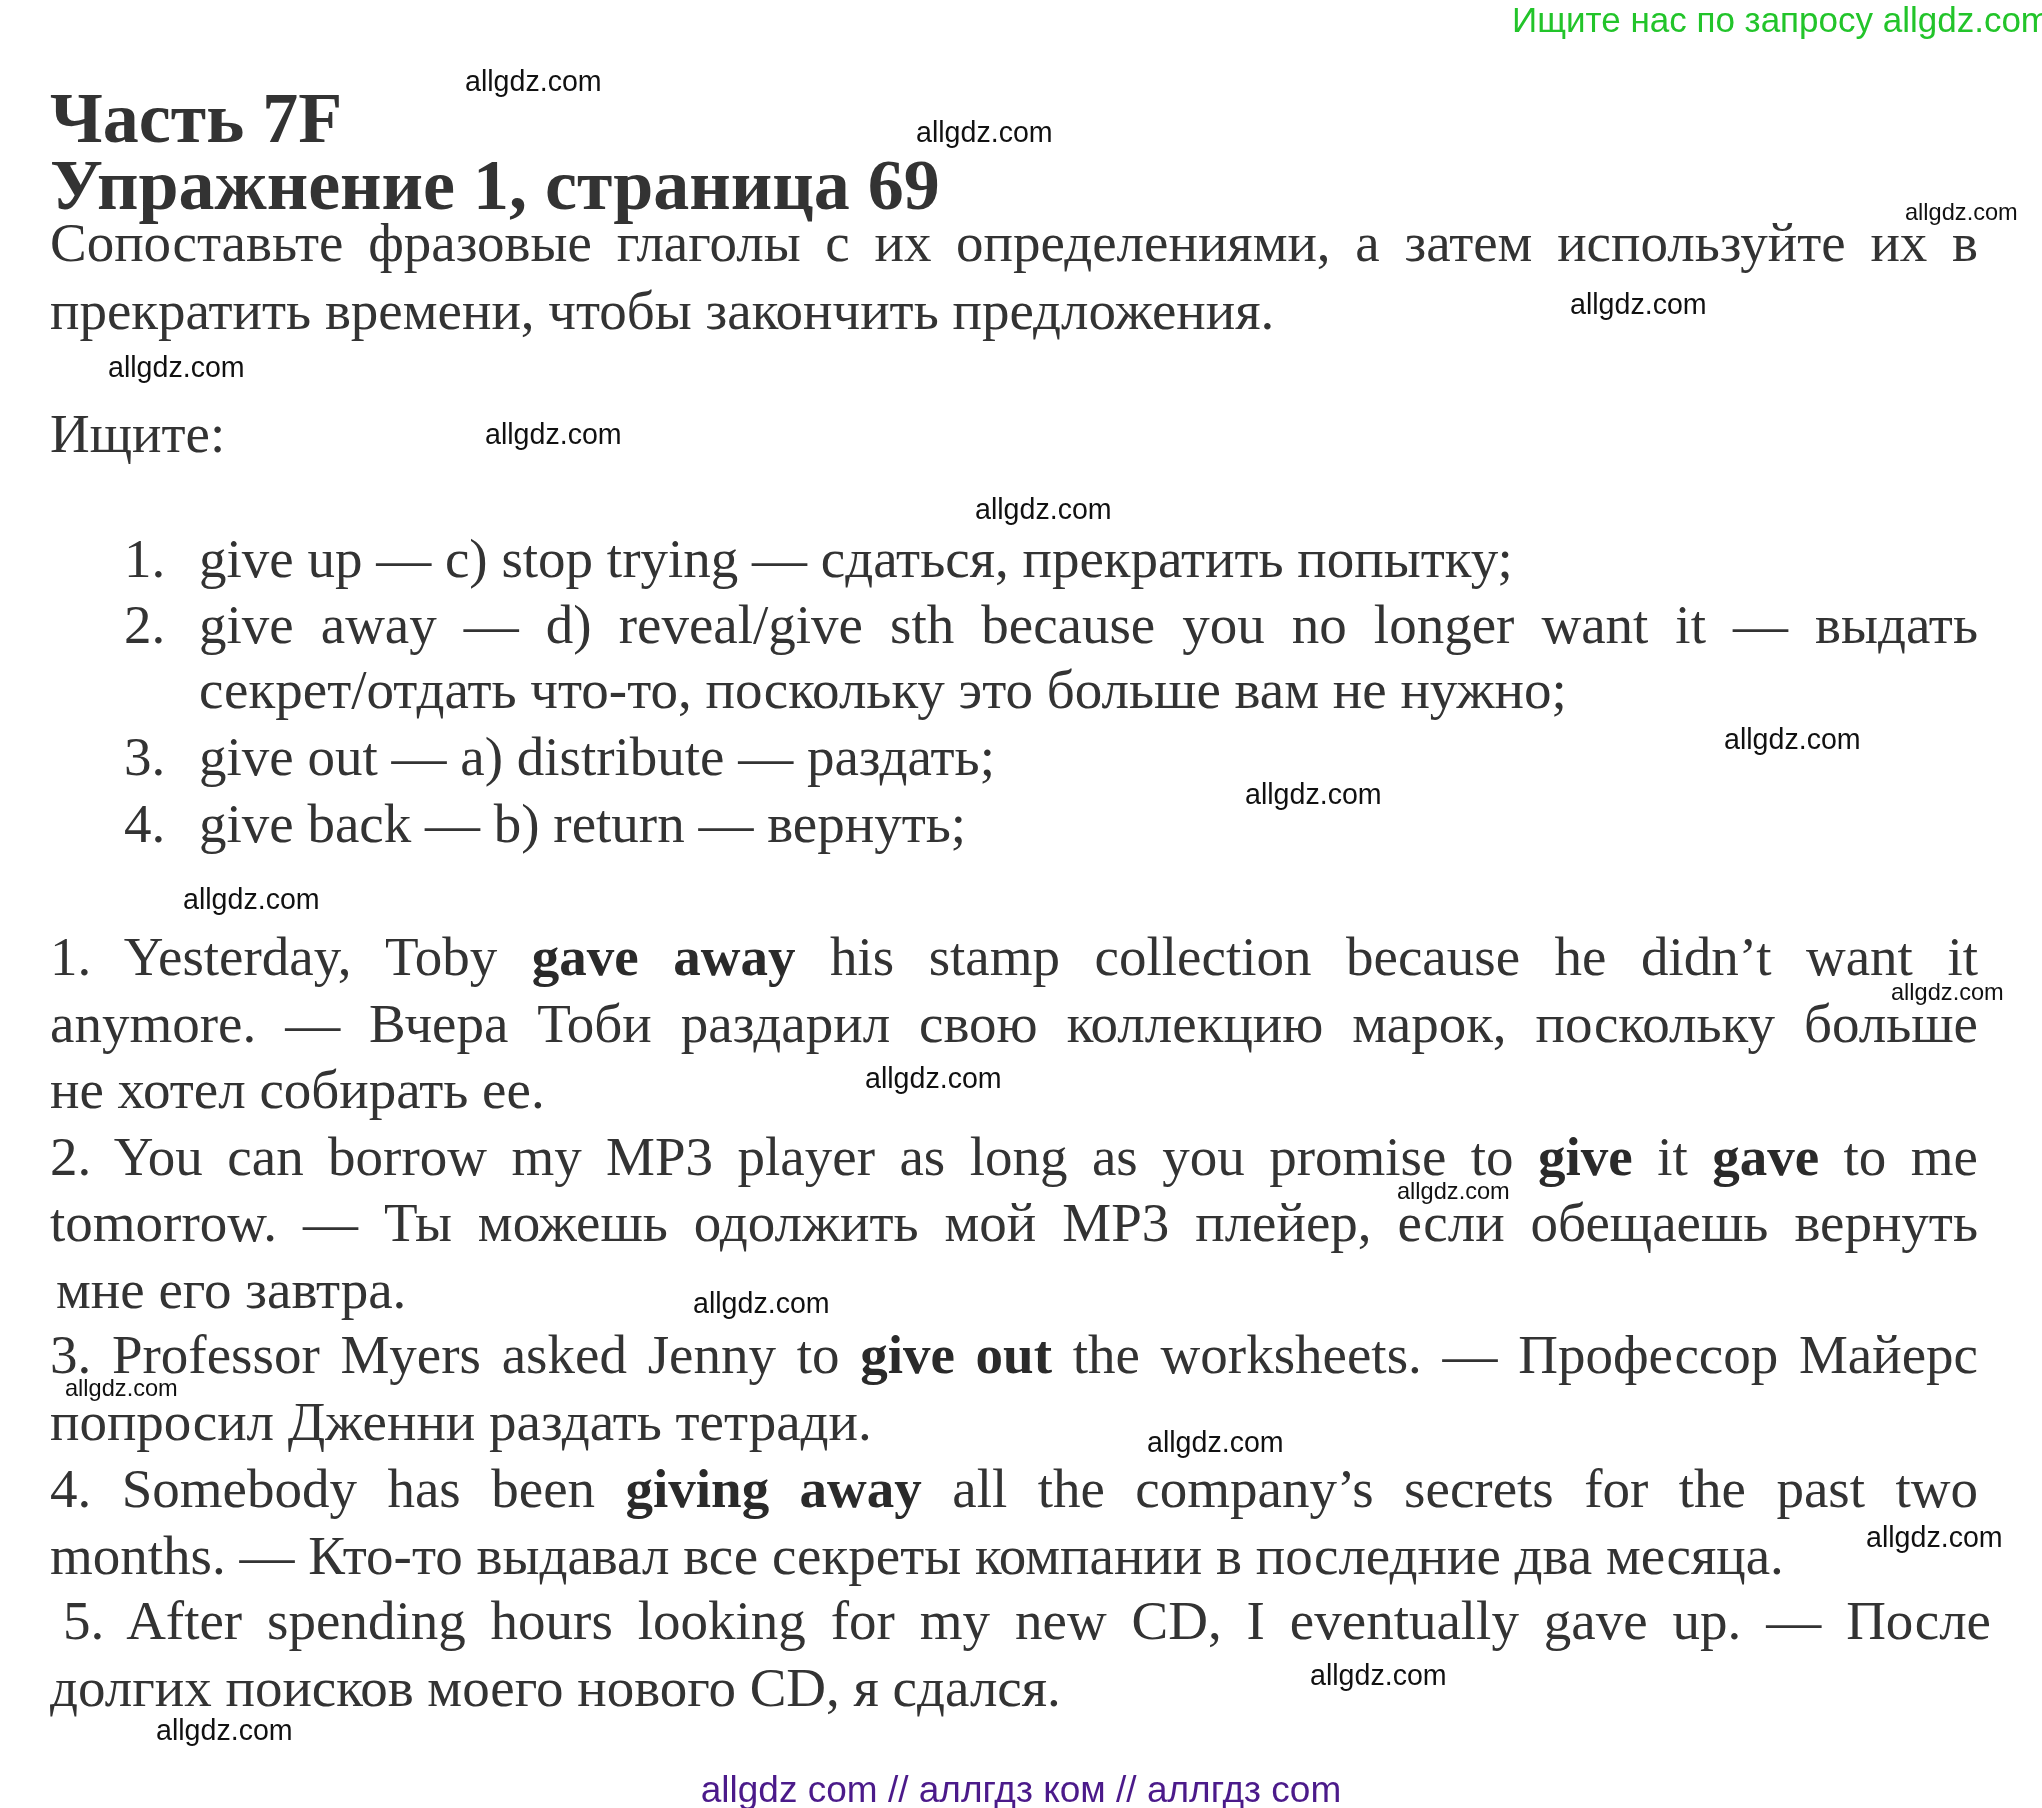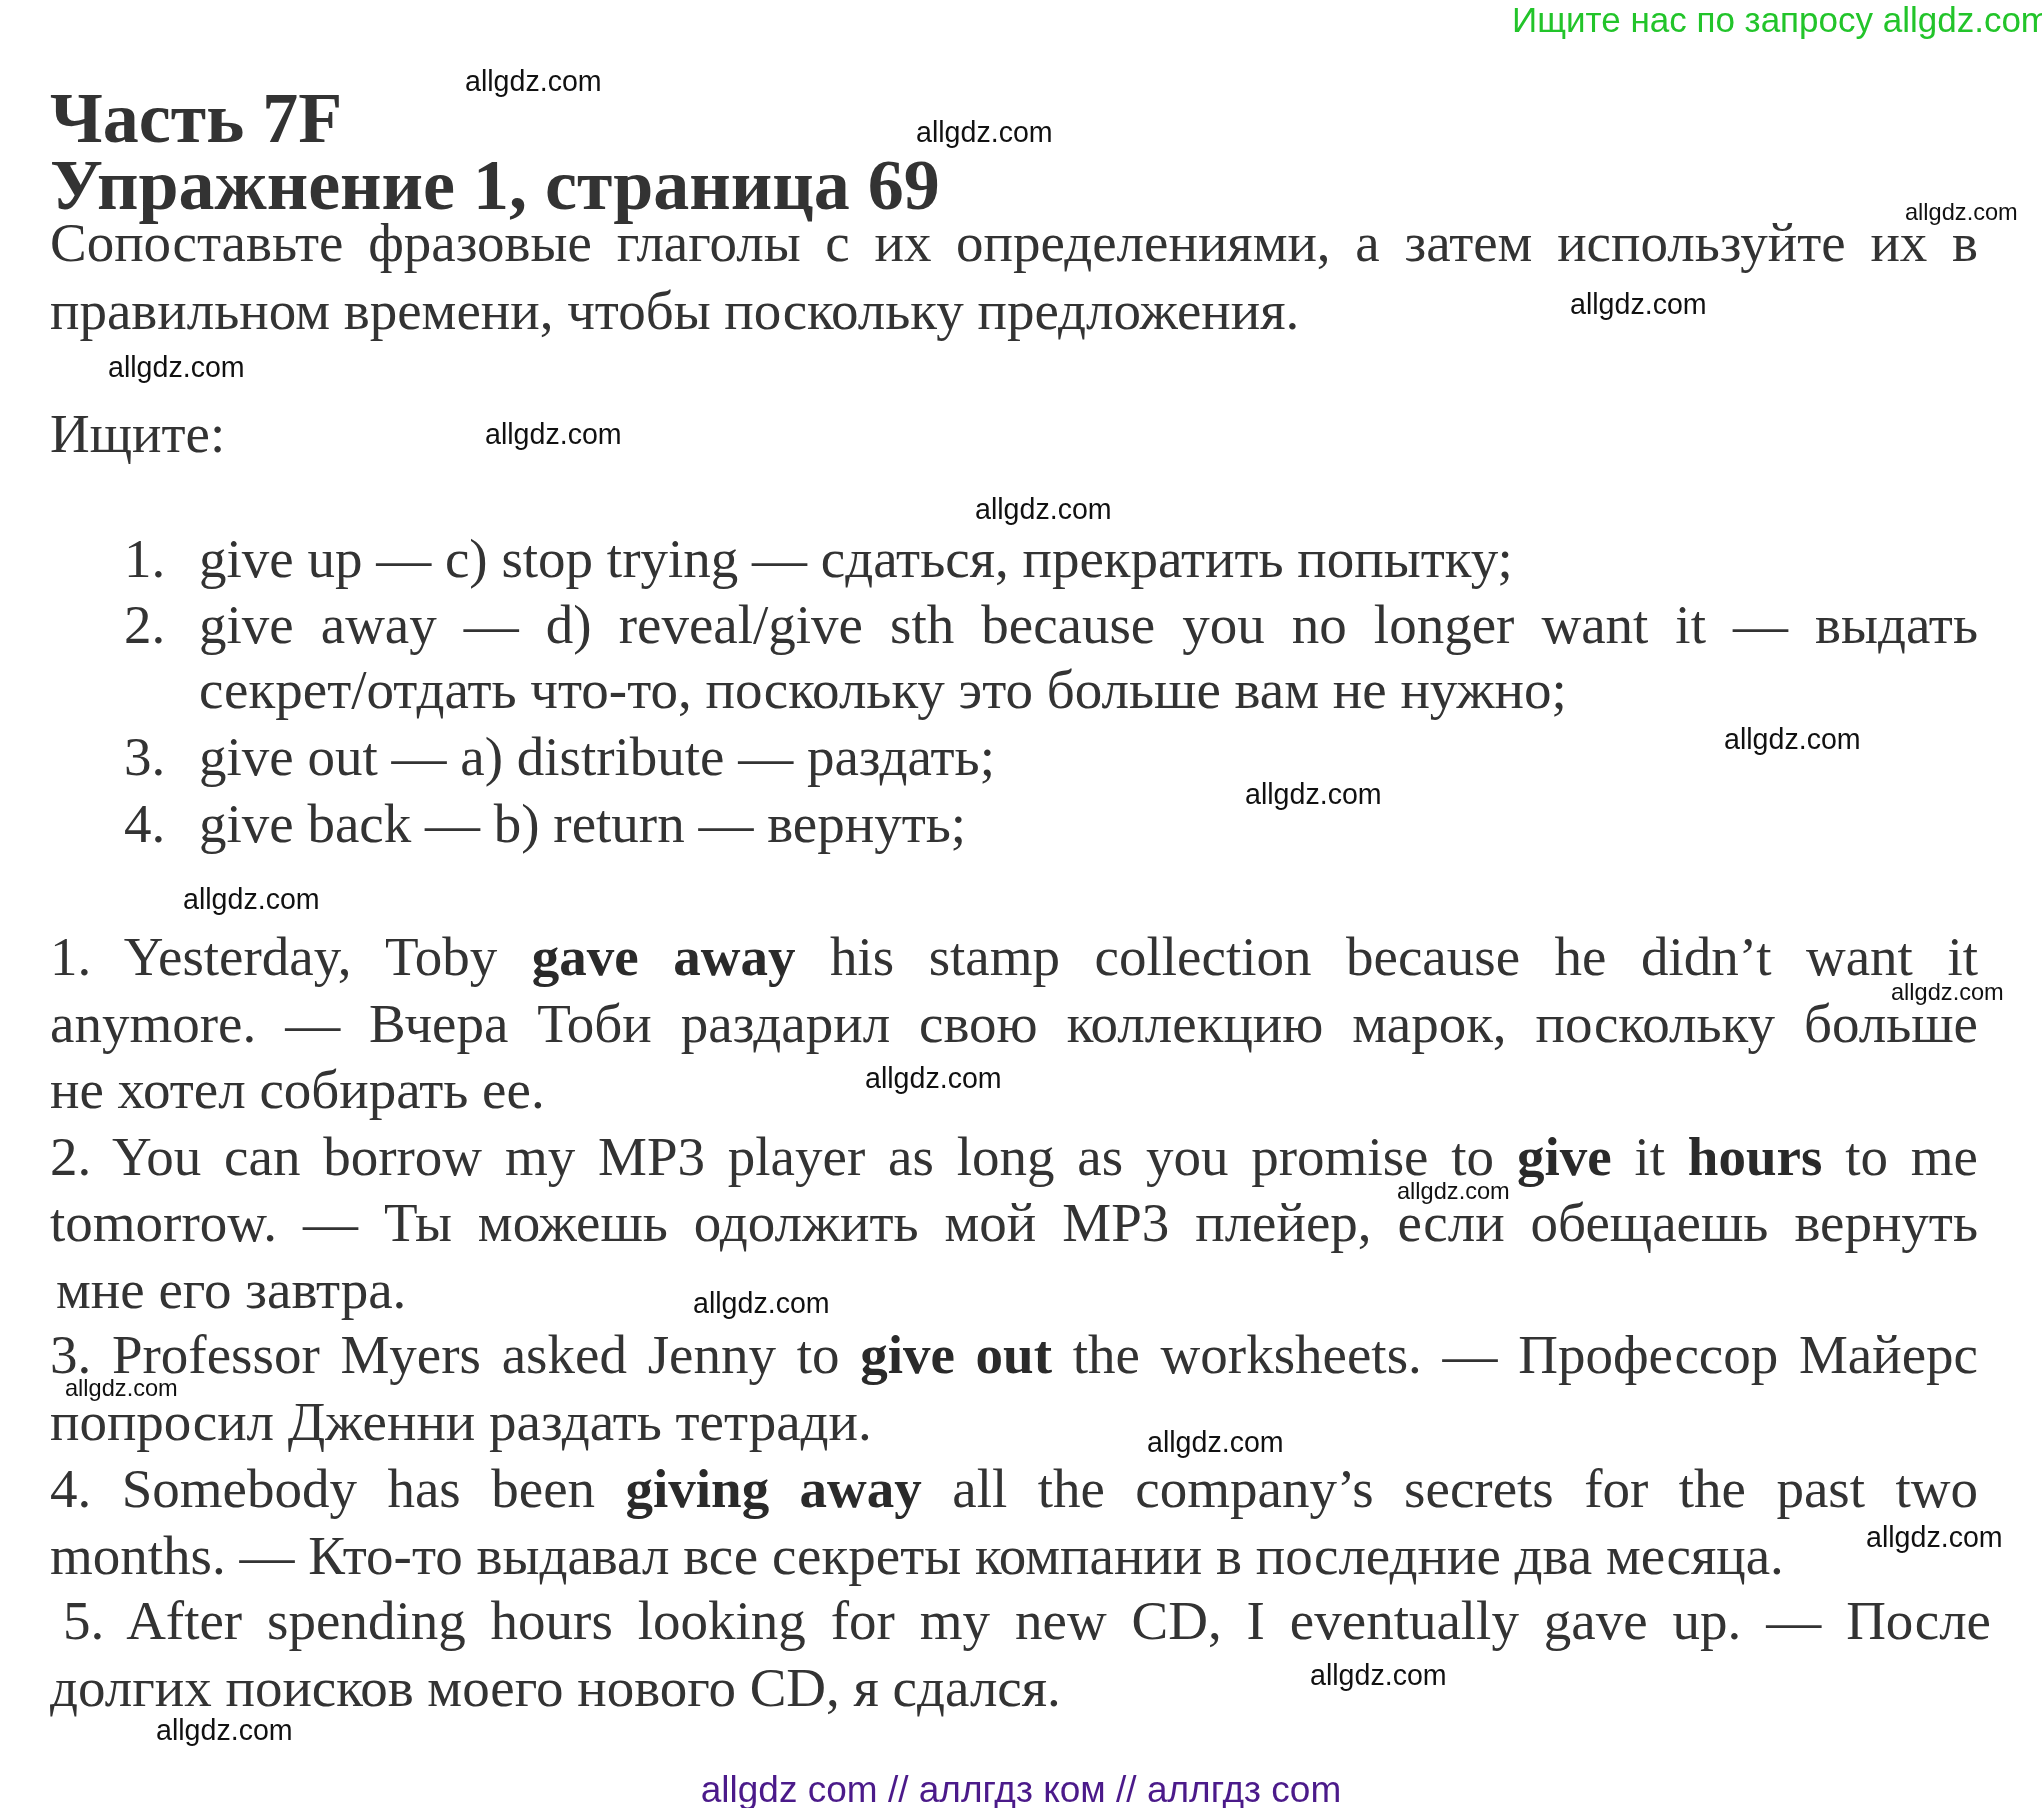--- a/index.html
+++ b/index.html
@@ -18,21 +18,21 @@
 </style>
 </head>
 <body>
 
 <div class="abs top-promo">Ищите нас по запросу allgdz.com</div>
 
 <div class="abs serif h" style="left:50px; top:77px;">Часть 7F</div>
 <div class="abs serif h" style="left:50px; top:144px;">Упражнение 1, страница 69</div>
 
 <div class="abs serif body-line justify" style="left:50px; top:211px;">Сопоставьте фразовые глаголы с их определениями, а затем используйте их в</div>
-<div class="abs serif body-line" style="left:50px; top:279px;">правильном времени, чтобы поскольку предложения.</div>
+<div class="abs serif body-line" style="left:50px; top:279px;">прекратить времени, чтобы закончить предложения.</div>
 
 <div class="abs serif body-line" style="left:50px; top:402px;">Ищите:</div>
 
 <div>
   <div class="abs serif body-line" style="left:124px; top:527px;">
     <span class="num">1.</span><span>give up — c) stop trying — сдаться, прекратить попытку;</span>
   </div>
   <div class="abs serif body-line" style="left:124px; top:593px; width:1854px;">
     <span class="num">2.</span><span style="display:inline-block; width:1779px; text-align:justify; text-align-last:justify;">give away — d) reveal/give sth because you no longer want it — выдать</span>
   </div>
@@ -43,21 +43,21 @@
   <div class="abs serif body-line" style="left:124px; top:792px;">
     <span class="num">4.</span><span>give back — b) return — вернуть;</span>
   </div>
 </div>
 
 <div>
   <div class="abs serif body-line justify" style="left:50px; top:925px;"><span>1. Yesterday, Toby </span><b>gave away</b><span> his stamp collection because he didn’t want it</span></div>
   <div class="abs serif body-line justify" style="left:50px; top:992px;">anymore. — Вчера Тоби раздарил свою коллекцию марок, поскольку больше</div>
   <div class="abs serif body-line" style="left:50px; top:1058px;">не хотел собирать ее.</div>
 
-  <div class="abs serif body-line justify" style="left:50px; top:1125px;"><span>2. You can borrow my MP3 player as long as you promise to </span><b>give</b><span> it </span><b>hours</b><span> to me</span></div>
+  <div class="abs serif body-line justify" style="left:50px; top:1125px;"><span>2. You can borrow my MP3 player as long as you promise to </span><b>give</b><span> it </span><b>gave</b><span> to me</span></div>
   <div class="abs serif body-line justify" style="left:50px; top:1191px;">tomorrow. — Ты можешь одолжить мой MP3 плейер, если обещаешь вернуть</div>
   <div class="abs serif body-line" style="left:50px; top:1258px;margin-left:6px;">мне его завтра.</div>
 
   <div class="abs serif body-line justify" style="left:50px; top:1323px;"><span>3. Professor Myers asked Jenny to </span><b>give out</b><span> the worksheets. — Профессор Майерс</span></div>
   <div class="abs serif body-line" style="left:50px; top:1390px;">попросил Дженни раздать тетради.</div>
 
   <div class="abs serif body-line justify" style="left:50px; top:1457px;"><span>4. Somebody has been </span><b>giving away</b><span> all the company’s secrets for the past two</span></div>
   <div class="abs serif body-line" style="left:50px; top:1524px;">months. — Кто-то выдавал все секреты компании в последние два месяца.</div>
 
   <div class="abs serif body-line justify" style="left:63px; top:1589px;">5. After spending hours looking for my new CD, I eventually gave up. — После</div>

